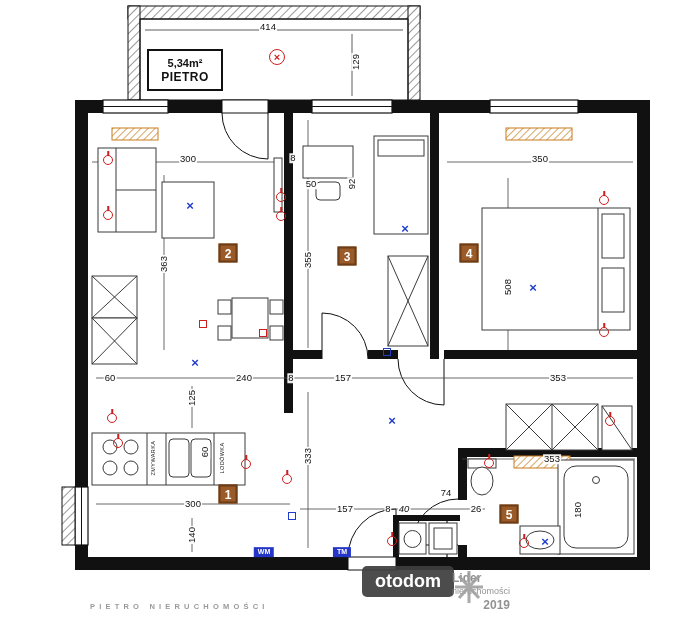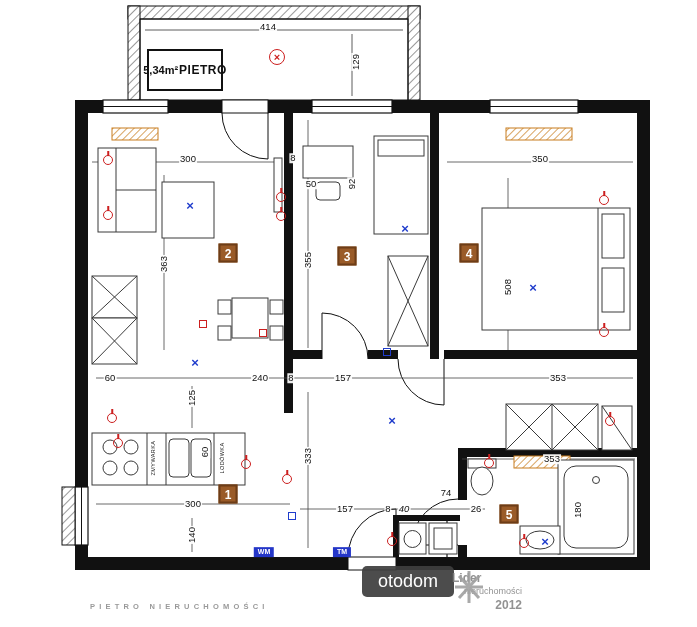--- a/index.html
+++ b/index.html
@@ -26,39 +26,39 @@
   .sym-lamp{width:16px;height:16px;border:1.6px solid #cc1f1f;border-radius:50%;color:#cc1f1f;
        font-size:11px;font-weight:bold;display:flex;align-items:center;justify-content:center;line-height:1;}
   .sym-socket{width:10px;height:10px;border:1.5px solid #cc1f1f;border-radius:50%;}
   .sym-socket::after{content:"";position:absolute;left:50%;top:-5px;width:1.5px;height:5px;
        background:#cc1f1f;transform:translateX(-50%);}
   .sym-switch{width:8px;height:8px;border:1.5px solid #cc1f1f;}
   .sym-bluex{color:#1f3ccc;font-weight:bold;font-size:13px;line-height:1;}
   .sym-media{width:8px;height:8px;border:1.5px solid #1f3ccc;}
   
   .balcony-box{position:absolute;left:147px;top:49px;width:76px;height:42px;background:#fff;
-       border:2px solid #111;box-sizing:border-box;display:flex;flex-direction:row;
+       border:2px solid #111;box-sizing:border-box;display:flex;flex-direction:column;
        align-items:center;justify-content:center;gap:1px;}
   .balcony-box .area{font-size:11px;font-weight:bold;color:#111;}
   .balcony-box .name{font-size:12px;font-weight:bold;color:#111;letter-spacing:.5px;}
   
   .wm-brand{position:absolute;left:83px;top:564px;display:flex;align-items:center;gap:9px;
        color:#8f8f8f;opacity:.82;font-weight:bold;}
   .wm-brand .txt{font-size:31px;letter-spacing:6px;line-height:1;}
   .wm-logo-circle{width:30px;height:30px;border-radius:50%;background:#5c5c5c;
        box-shadow:inset 0 0 0 4px #7a7a7a;}
   .wm-sub{position:absolute;left:90px;top:602px;font-size:7.5px;letter-spacing:4.2px;
        color:#8f8f8f;opacity:.9;white-space:nowrap;font-weight:bold;}
   .wm-portal{position:absolute;left:362px;top:566px;width:92px;height:31px;background:#3f3f3f;
        opacity:.93;border-radius:5px;color:#fff;display:flex;align-items:center;justify-content:center;
-       font-size:18px;font-weight:normal;}
+       font-size:18px;font-weight:bold;}
   .wm-award{position:absolute;left:452px;top:567px;display:flex;gap:6px;color:#7f7f7f;opacity:.85;}
   .wm-award .col{display:flex;flex-direction:column;line-height:1.15;padding-top:5px;justify-content:center;}
   .award-title{font-weight:bold;font-size:12px;}
-  .award-sub{font-size:9px;margin-left:12px;}
+  .award-sub{font-size:9px;}
   .award-year{font-weight:bold;font-size:12px;align-self:flex-end;margin-top:3px;}
 </style>
 </head>
 <body>
 
 <div class="stage">
 
   <svg width="697" height="627" viewBox="0 0 697 627">
     <defs>
       <pattern id="wallHatch" width="6" height="6" patternTransform="rotate(45)" patternUnits="userSpaceOnUse">
@@ -274,21 +274,21 @@
       <span class="dim vert" style="position: absolute; left: 356px; top: 62px;">129</span>
       <span class="dim" style="position: absolute; left: 188px; top: 159px;">300</span>
       <span class="dim" style="position: absolute; left: 293px; top: 158px;">8</span>
       <span class="dim" style="position: absolute; left: 311px; top: 184px;">50</span>
       <span class="dim vert" style="position: absolute; left: 352px; top: 184px;">92</span>
       <span class="dim" style="position: absolute; left: 540px; top: 159px;">350</span>
       <span class="dim vert" style="position: absolute; left: 164px; top: 264px;">363</span>
       <span class="dim vert" style="position: absolute; left: 308px; top: 260px;">355</span>
       <span class="dim vert" style="position: absolute; left: 508px; top: 287px;">508</span>
       <span class="dim" style="position: absolute; left: 110px; top: 378px;">60</span>
-      <span class="dim" style="position: absolute; left: 244px; top: 378px; margin-left: 16px;">240</span>
+      <span class="dim" style="position: absolute; left: 244px; top: 378px;">240</span>
       <span class="dim" style="position: absolute; left: 291px; top: 378px;">8</span>
       <span class="dim" style="position: absolute; left: 343px; top: 378px;">157</span>
       <span class="dim" style="position: absolute; left: 558px; top: 378px;">353</span>
       <span class="dim vert" style="position: absolute; left: 192px; top: 398px;">125</span>
       <span class="dim vert" style="position: absolute; left: 308px; top: 456px;">333</span>
       <span class="dim vert" style="position: absolute; left: 205px; top: 452px;">60</span>
       <span class="dim" style="position: absolute; left: 552px; top: 459px;">353</span>
       <span class="dim" style="position: absolute; left: 193px; top: 504px;">300</span>
       <span class="dim vert" style="position: absolute; left: 192px; top: 535px;">140</span>
       <span class="dim" style="position: absolute; left: 345px; top: 509px;">157</span>
@@ -349,17 +349,17 @@
       <g stroke="#8f8f8f" stroke-width="3" opacity="0.9">
         <line x1="17" y1="4" x2="17" y2="36"></line>
         <line x1="3" y1="20" x2="31" y2="20"></line>
         <line x1="7" y1="9" x2="27" y2="31"></line>
         <line x1="27" y1="9" x2="7" y2="31"></line>
       </g>
     </svg>
     <div class="col">
       <span class="award-title">Lider</span>
       <span class="award-sub">nieruchomości</span>
-      <span class="award-year">2012</span>
+      <span class="award-year">2019</span>
     </div>
   </div>
 
 </div>
 
 </body></html>

